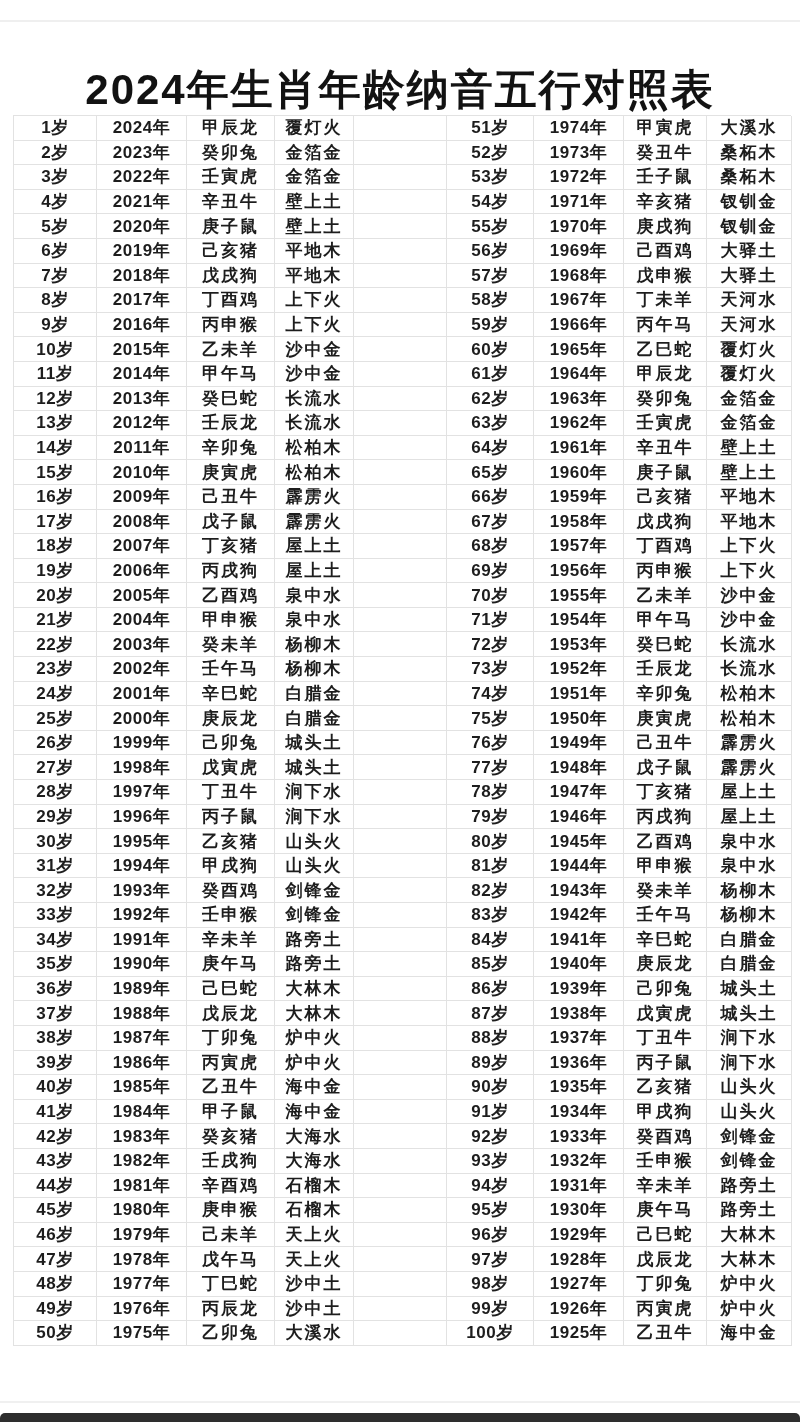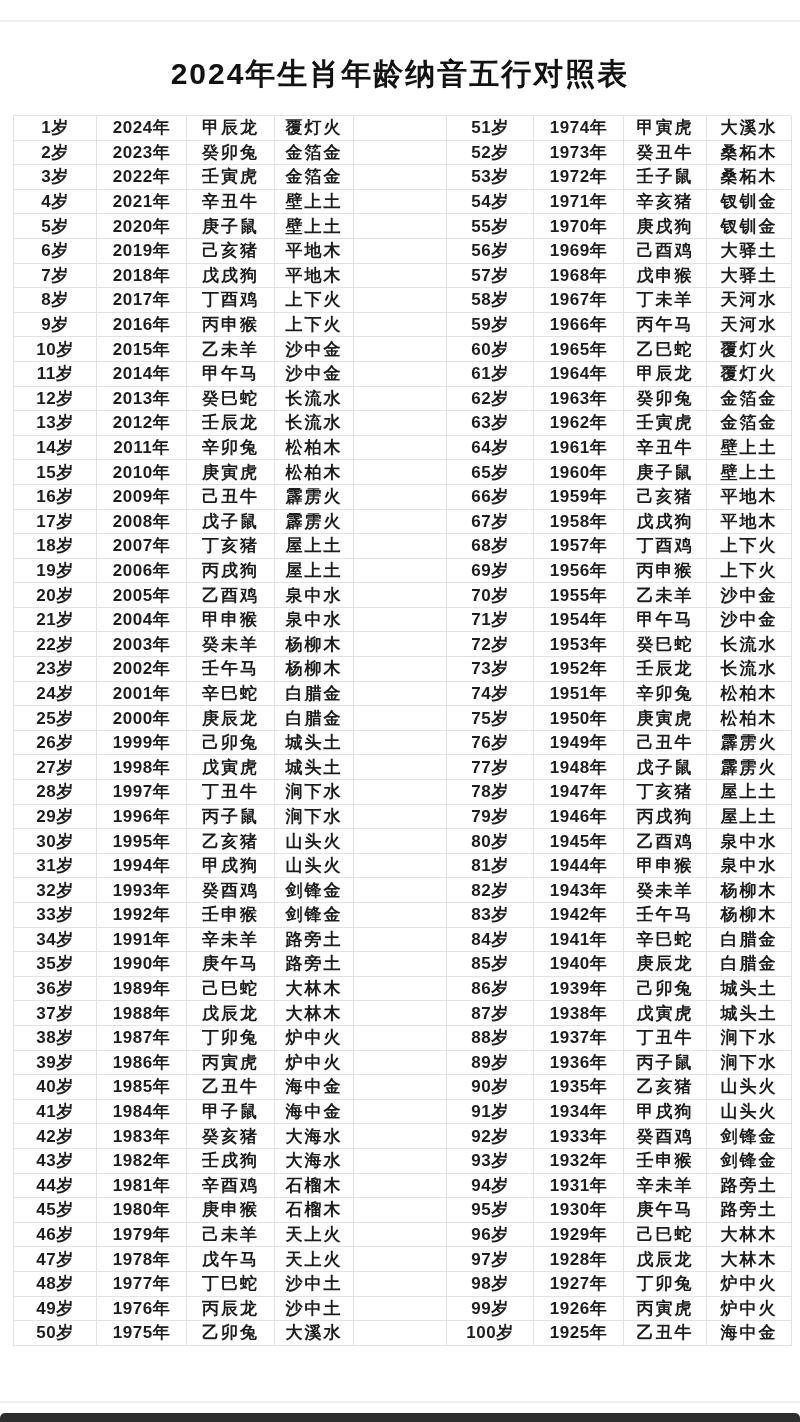--- a/index.html
+++ b/index.html
@@ -10,21 +10,21 @@
     font-family: "Liberation Sans", "DejaVu Sans", sans-serif;
     overflow: hidden;
   }
   .top-line {
     position: absolute; top: 20px; left: 0; width: 800px; height: 2px;
     background: #efefef;
   }
   .title {
     position: absolute; top: 34px; left: 0; width: 800px;
     text-align: center;
-    font-size: 30px; font-weight: 800; color: #121212;
+    font-size: 42px; font-weight: 800; color: #121212;
     letter-spacing: 2px;
   }
   .grid-table {
     position: absolute; top: 115px; left: 13px; width: 778px;
     display: grid;
     grid-template-columns: 83px 90px 88px 79px 93px 87px 90px 83px 85px;
     grid-auto-rows: 24.6px;
     border-top: 1px solid #e2e2e2;
     border-left: 1px solid #e2e2e2;
     box-sizing: border-box;

